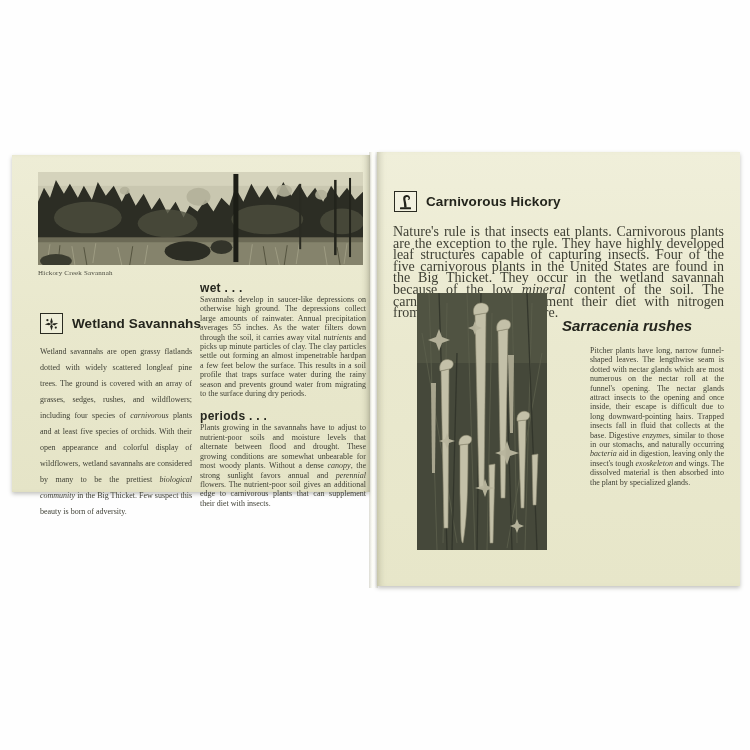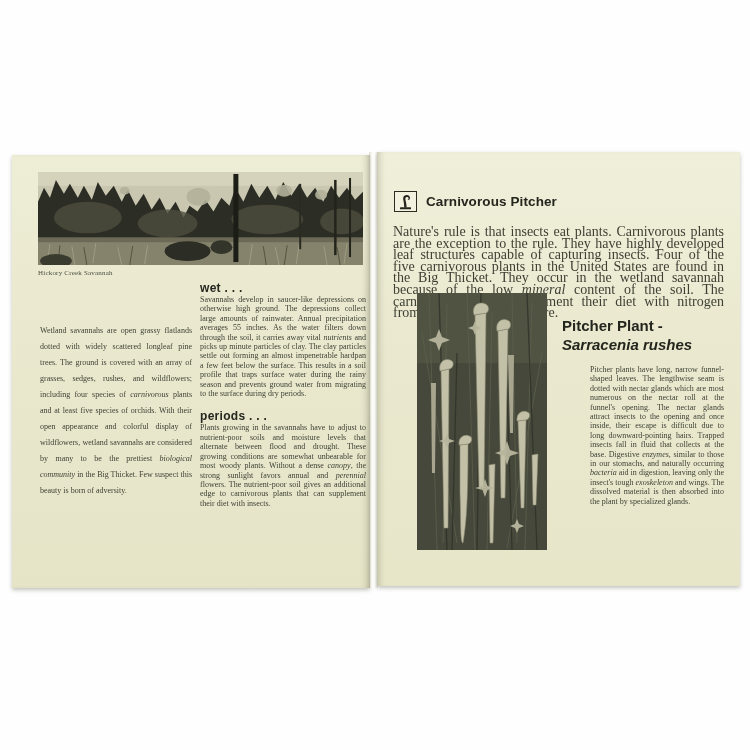--- a/index.html
+++ b/index.html
@@ -13,21 +13,21 @@
   .stage { position:absolute; inset:0; background:#fefefe; }
 
   .spread { position:absolute; left:12px; top:152px; width:728px; height:437px; }
 
   .page {
     position:absolute;
     background:linear-gradient(180deg,#eeedd6 0%, #e9e8cd 50%, #e5e4c7 100%);
     box-shadow:0 2px 4px rgba(40,40,25,.28), 0 1px 1px rgba(40,40,25,.2);
   }
   .page-left  {
-    left:0; top:3px; width:358px; height:433px;
+    left:0; top:3px; width:358px; height:337px;
     box-shadow:0 2px 4px rgba(40,40,25,.28), inset -7px 0 9px -7px rgba(70,70,45,.55);
   }
   .page-right {
     left:365px; top:0; width:363px; height:434px;
     background:linear-gradient(180deg,#f0efda 0%, #eae9cf 45%, #e7e6c9 100%);
     box-shadow:0 2px 4px rgba(40,40,25,.28), inset 7px 0 9px -7px rgba(70,70,45,.4);
   }
   .fold {
     position:absolute; left:357px; top:0; width:9px; height:436px;
     background:linear-gradient(90deg, rgba(120,118,90,.25) 0%, #fdfdf6 35%, #ffffff 60%, rgba(120,118,90,.2) 100%);
@@ -140,20 +140,35 @@
           <rect x="196" y="2" width="5" height="89" fill="#1c1d16"></rect>
           <rect x="297" y="8" width="2.5" height="76" fill="#23241c"></rect>
           <rect x="312" y="6" width="2" height="80" fill="#23241c"></rect>
           <rect x="262" y="12" width="2" height="66" fill="#2a2b22"></rect>
         </svg>
       </div>
 
       <div class="caption">Hickory Creek Savannah</div>
 
       <div class="col-ws">
+        <div class="heading-row">
+          <span class="icon-box">
+            <svg width="15" height="14" viewBox="0 0 15 14">
+              <g fill="#23241c">
+                <path d="M7.5,0.5 L8.8,5 L7.5,7 L6.2,5 Z"></path>
+                <path d="M7.5,13.5 L8.8,9.4 L7.5,7 L6.2,9.4 Z"></path>
+                <path d="M0.8,7.6 L5,8.2 L7.5,7 L4.6,5.8 Z"></path>
+                <path d="M14.2,6 L10,6.2 L7.5,7 L10.4,8.4 Z"></path>
+                <circle cx="3.4" cy="3.2" r="1.1"></circle>
+                <circle cx="11.8" cy="10.6" r="1.1"></circle>
+              </g>
+            </svg>
+          </span>
+          <span class="h-main">Wetland Savannahs</span>
+        </div>
         <p class="body-text"><span>Wetland savannahs are open grassy flatlands dotted with widely scattered longleaf pine trees. The ground is covered with an array of grasses, sedges, rushes, and wildflowers; including four species of </span><span class="it">carnivorous</span><span> plants and at least five species of orchids. With their open appearance and colorful display of wildflowers, wetland savannahs are considered by many to be the prettiest </span><span class="it">biological community</span><span> in the Big Thicket. Few suspect this beauty is born of adversity.</span></p>
       </div>
 
       <div class="col-wet">
         <div class="h-sub">wet . . .</div>
         <p class="body-text"><span>Savannahs develop in saucer-like depressions on otherwise high ground. The depressions collect large amounts of rainwater. Annual precipitation averages 55 inches. As the water filters down through the soil, it carries away vital </span><span class="it">nutrients</span><span> and picks up minute particles of clay. The clay particles settle out forming an almost impenetrable hardpan a few feet below the surface. This results in a soil profile that traps surface water during the rainy season and prevents ground water from migrating to the surface during dry periods.</span></p>
         <div class="h-sub h-hungry">periods . . .</div>
         <p class="body-text"><span>Plants growing in the savannahs have to adjust to nutrient-poor soils and moisture levels that alternate between flood and drought. These growing conditions are somewhat unbearable for most woody plants. Without a dense </span><span class="it">canopy</span><span>, the strong sunlight favors annual and </span><span class="it">perennial</span><span> flowers. The nutrient-poor soil gives an additional edge to carnivorous plants that can supplement their diet with insects.</span></p>
       </div>
     </div>
@@ -164,21 +179,21 @@
 
       <div class="heading-row cp-heading">
         <span class="icon-box">
           <svg width="15" height="16" viewBox="0 0 15 16">
             <g fill="#23241c">
               <path d="M6.2,13.5 C6.2,9.5 5.6,7.5 5.2,5.2 C4.9,3.2 6,1.2 8.4,1.1 C10.8,1 12.2,2.6 12,4.3 C11.8,5.8 10.4,6.3 9.6,5.7 C10.4,5.6 10.8,4.9 10.6,4.1 C10.4,3.2 9.4,2.8 8.6,3 C7.6,3.3 7.2,4.2 7.4,5.5 C7.8,7.8 8.6,9.8 8.6,13.5 Z"></path>
               <rect x="2" y="13.3" width="11" height="1.9" rx="0.5"></rect>
             </g>
           </svg>
         </span>
-        <span class="h-main">Carnivorous Pitcher</span>
+        <span class="h-main">Carnivorous Hickory</span>
       </div>
 
       <p class="cp-intro"><span>Nature's rule is that insects eat plants. Carnivorous plants are the exception to the rule. They have highly developed leaf structures capable of capturing insects. Four of the five carnivorous plants in the United States are found in the Big Thicket. They occur in the wetland savannah because of the low </span><span class="it">mineral</span><span> content of the soil. The carnivorous plants supplement their diet with nitrogen from the insects they capture.</span></p>
 
       <div class="photo photo-pitcher">
         <svg viewBox="0 0 130 257" preserveAspectRatio="none">
           <rect width="130" height="257" fill="#45483a"></rect>
           <rect width="130" height="70" fill="#585b48" opacity="0.6"></rect>
           <g stroke="#5c5f4c" stroke-width="1" opacity="0.85">
             <line x1="12" y1="0" x2="20" y2="257"></line>
@@ -221,21 +236,20 @@
             <path d="M30,140 L32,146 L38,148 L32,150 L30,156 L28,150 L22,148 L28,146 Z"></path>
             <path d="M100,226 L102,231 L107,233 L102,235 L100,240 L98,235 L93,233 L98,231 Z"></path>
             <path d="M22,36 L25,44 L33,47 L25,50 L22,58 L19,50 L11,47 L19,44 Z"></path>
             <path d="M58,28 L60,33 L65,35 L60,37 L58,42 L56,37 L51,35 L56,33 Z"></path>
           </g>
         </svg>
       </div>
 
       <div class="col-pitcher">
         <div class="h-species">
-          <div>Pitcher Plant -</div>
           <div class="latin">Sarracenia rushes</div>
         </div>
         <p class="body-text"><span>Pitcher plants have long, narrow funnel-shaped leaves. The lengthwise seam is dotted with nectar glands which are most numerous on the nectar roll at the funnel's opening. The nectar glands attract insects to the opening and once inside, their escape is difficult due to long downward-pointing hairs. Trapped insects fall in fluid that collects at the base. Digestive </span><span class="it">enzymes</span><span>, similar to those in our stomachs, and naturally occurring </span><span class="it">bacteria</span><span> aid in digestion, leaving only the insect's tough </span><span class="it">exoskeleton</span><span> and wings. The dissolved material is then absorbed into the plant by specialized glands.</span></p>
       </div>
     </div>
 
   </div>
 </div>
 
 </body></html>

